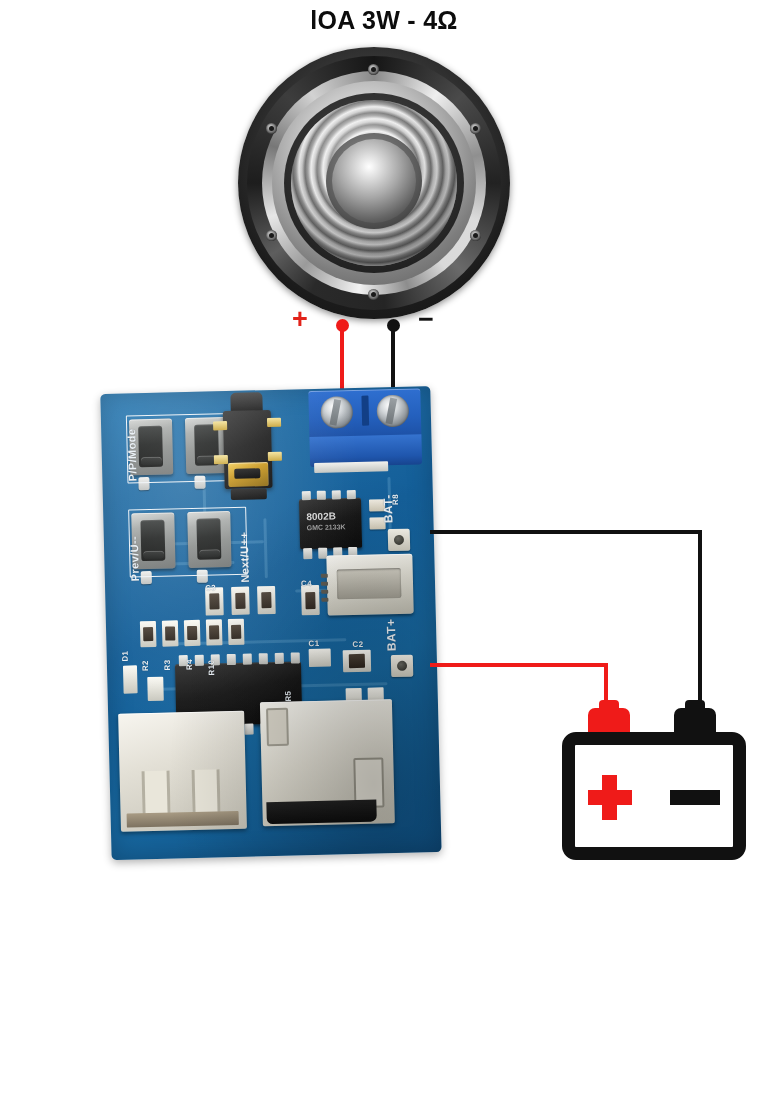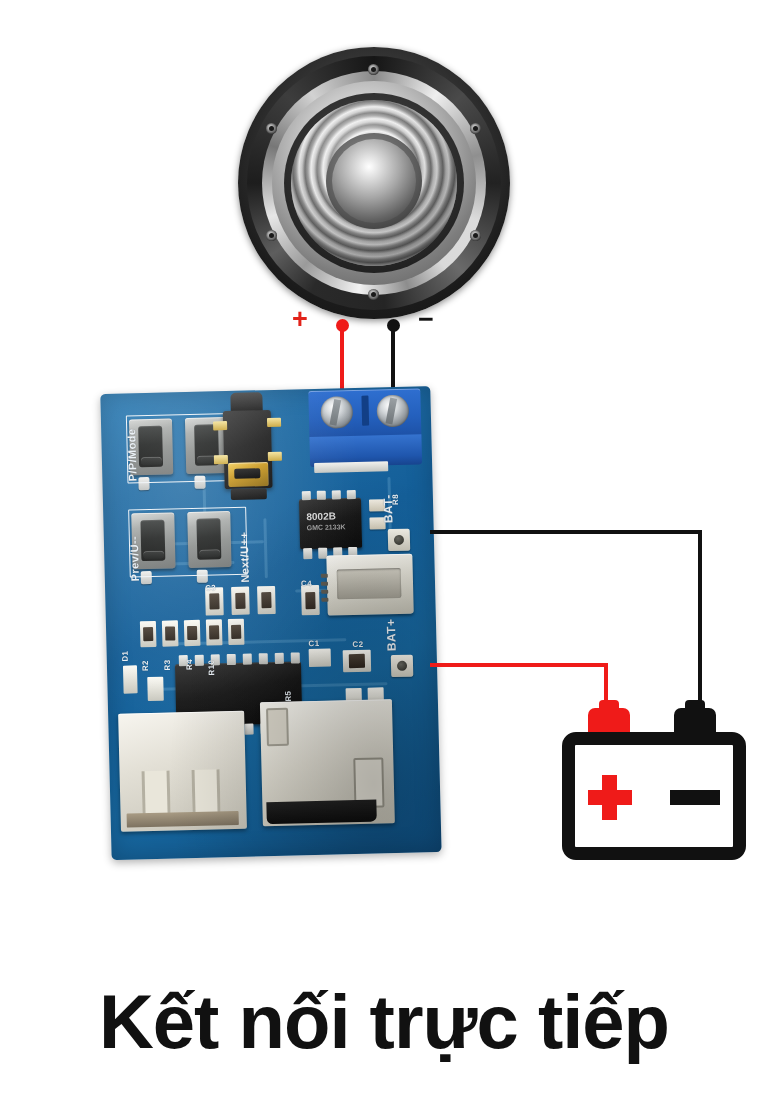--- a/index.html
+++ b/index.html
@@ -458,20 +458,21 @@
     color: #111111;
     letter-spacing: -1px;
     line-height: 1;
   }
 </style>
 </head>
 <body>
 
 <div class="stage">
 
+  <div id="speaker-title">lOA 3W - 4Ω</div>
 
   <div id="speaker">
     <div class="spk-layer spk-rim"></div>
     <div class="spk-layer spk-rim-inner"></div>
     <div class="spk-layer spk-chrome"></div>
     <div class="spk-layer spk-chrome-lip"></div>
     <div class="spk-layer spk-dark-ring"></div>
     <div class="spk-layer spk-cone"></div>
     <div class="spk-layer spk-cone-shade"></div>
     <div class="spk-layer spk-dome-ring"></div>
@@ -667,15 +668,14 @@
     <div class="bat-term-red-nub"></div>
     <div class="bat-term-red"></div>
     <div class="bat-term-black-nub"></div>
     <div class="bat-term-black"></div>
     <div class="bat-case"></div>
     <div class="bat-plus-h"></div>
     <div class="bat-plus-v"></div>
     <div class="bat-minus"></div>
   </div>
 
-  <div id="bottom-caption">Kết nối trực tiếp</div>
 
 </div>
 
 </body></html>

